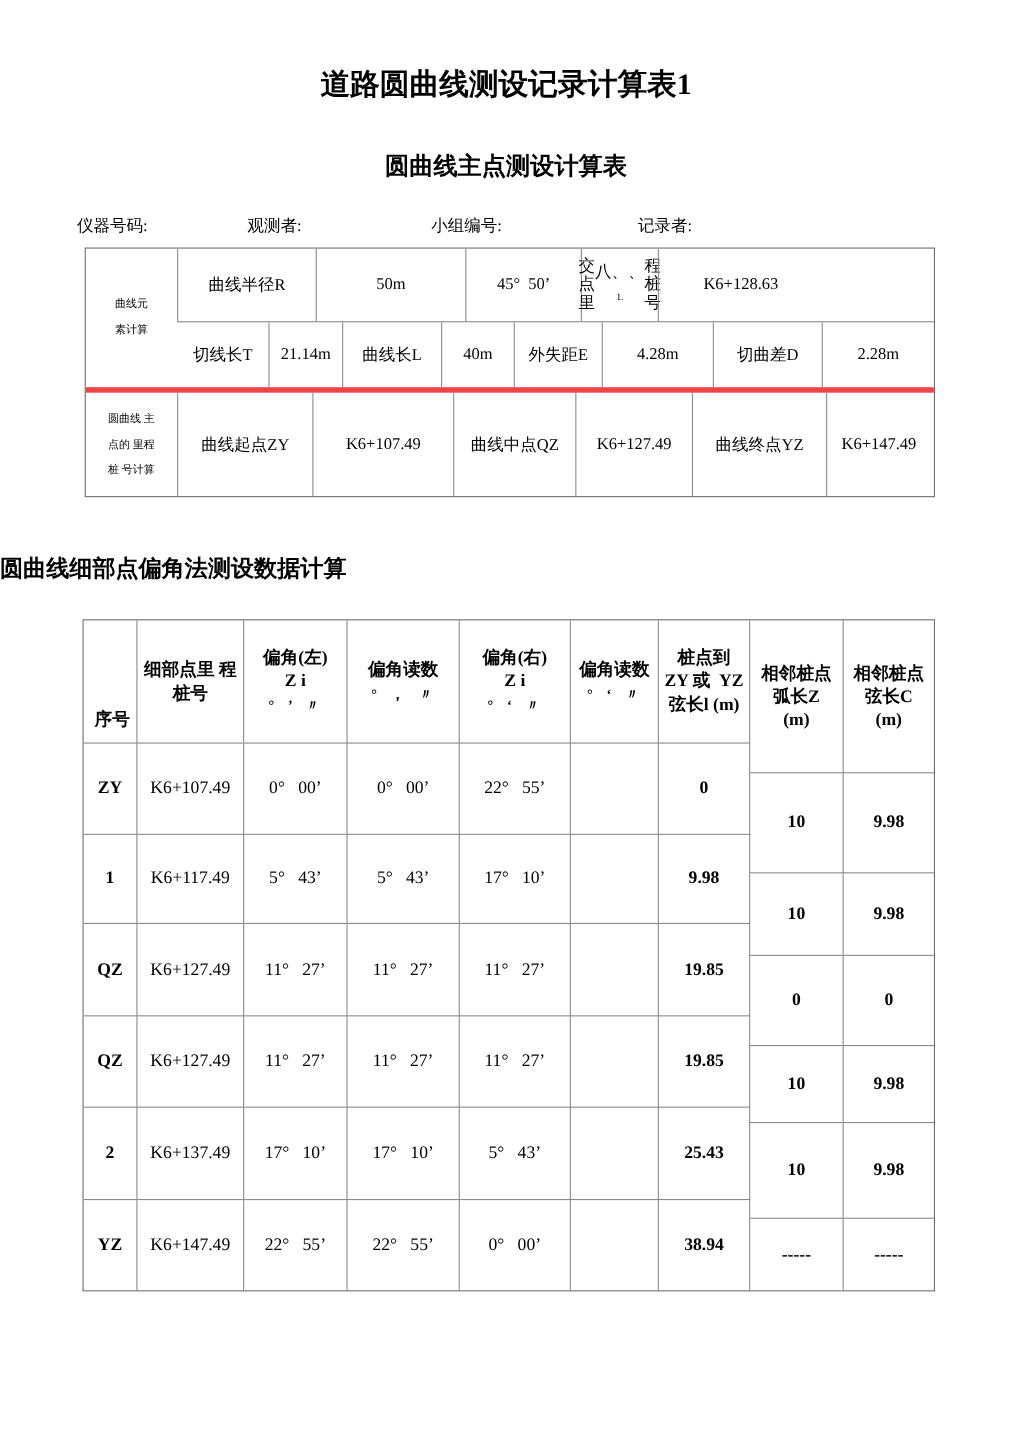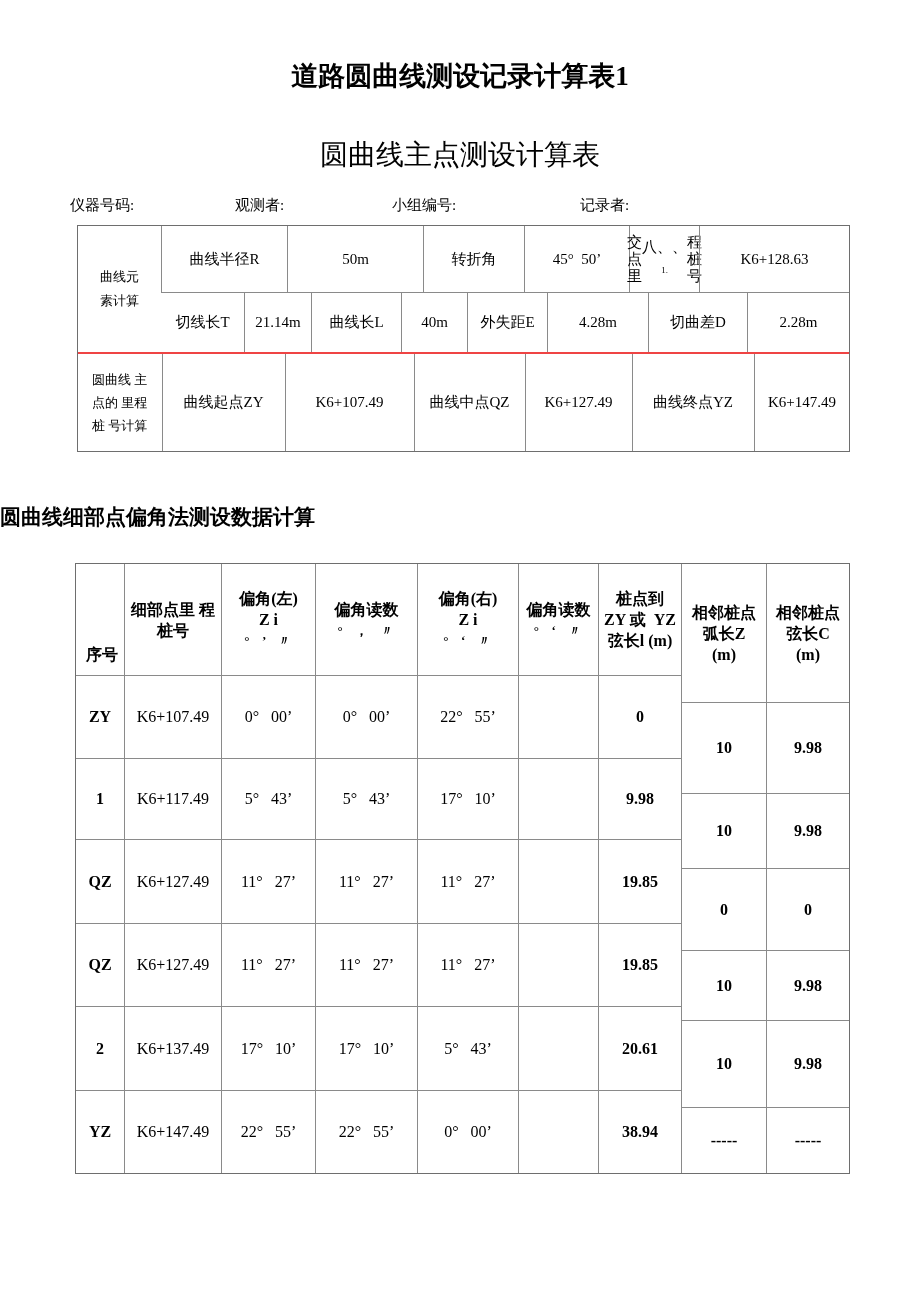--- a/index.html
+++ b/index.html
@@ -6,44 +6,44 @@
   html,body { background:#ffffff; }
   body {
     width:920px; height:1302px; position:relative;
     font-family:"Liberation Serif","DejaVu Serif",serif;
     color:#000;
   }
   .abs { position:absolute; }
   .title-main { top:58px; left:0; width:920px; text-align:center;
     font-size:27px; font-weight:bold; }
   .title-sub  { top:136px; left:0; width:920px; text-align:center;
-    font-size:28px; font-weight:normal; }
+    font-size:22px; font-weight:bold; }
   .title-detail { top:503px; left:0; width:920px; text-align:left;
     font-size:21px; font-weight:bold; }
   .info-row { top:196px; left:0; width:920px; height:24px; font-size:15px; }
   .info-row span { position:absolute; top:0; }
   .info-instrument { left:70px; }
-  .info-observer  { left:235px; }
+  .info-observer  { left:225px; }
   .info-group     { left:392px;text-align:right; }
   .info-recorder  { left:580px; }
 
   
   .tbl1 { top:225px; left:77px; width:773px; border:1px solid #6e6e6e; }
   .tbl1 .cell { display:flex; align-items:center; justify-content:center;
     font-size:15px; white-space:pre-wrap; text-align:center;
     border-left:1px solid #8a8a8a; }
   .tbl1 .nol { border-left:none;text-align:center; }
   .t1-top { display:flex; height:126px; }
   .t1-lab { width:83px; display:flex; flex-direction:column;
-    align-items:center; justify-content:center; font-size:13px;
+    align-items:center; justify-content:center; font-size:10px;
     line-height:24px; white-space:pre-wrap; }
   .t1-right { flex:1; display:flex; flex-direction:column; }
   .t1-r1 { display:flex; height:66px; }
   .t1-r2 { display:flex; height:60px; border-top:1px solid #8a8a8a; }
-  .t1-r3 { display:flex; height:99px; border-top:2px solid #ef4444;justify-content:space-between; }
+  .t1-r3 { display:flex; height:99px; border-top:5px solid #ef4444; }
   .t1-r3 .t1-lab { border-left:none; line-height:23px; }
   .ix-cell { font-size:13.5px; line-height:17px;
     justify-content:center; }
   .ix-cell .sub { font-size:9px; vertical-align:sub; }
 
   
   .tbl2 { top:563px; left:75px; width:775px; height:611px;
     border:1px solid #6e6e6e; display:flex; }
   .g-main { display:grid; width:606px;
     grid-template-columns:49px 97px 94px 102px 101px 80px 83px;
@@ -82,21 +82,20 @@
 <div class="abs tbl1">
   <div class="t1-top">
     <div class="t1-lab">
       <span>曲线元</span>
       <span>素计算</span>
     </div>
     <div class="t1-right">
       <div class="t1-r1">
         <div class="cell" style="width:126px">曲线半径R</div>
         <div class="cell" style="width:136px">50m</div>
-        <div class="cell" style="width:101px">转折角</div>
         <div class="cell" style="width:105px">45°  50’</div>
         <div class="cell ix-cell" style="width:70px">
           <span>交点里</span>
           <span><span>八、、</span><span class="sub">1.</span></span>
           <span>程桩号</span>
         </div>
         <div class="cell" style="width:150px">K6+128.63</div>
       </div>
       <div class="t1-r2">
         <div class="cell nol" style="width:83px">切线长T</div>
@@ -190,21 +189,21 @@
     <div>11°   27’</div>
     <div></div>
     <div class="b">19.85</div>
 
     <div class="seq">2</div>
     <div class="mile">K6+137.49</div>
     <div>17°   10’</div>
     <div>17°   10’</div>
     <div>5°   43’</div>
     <div></div>
-    <div class="b">20.61</div>
+    <div class="b">25.43</div>
 
     <div class="seq lastrow">YZ</div>
     <div class="mile lastrow">K6+147.49</div>
     <div class="lastrow">22°   55’</div>
     <div class="lastrow">22°   55’</div>
     <div class="lastrow">0°   00’</div>
     <div class="lastrow"></div>
     <div class="b lastrow">38.94</div>
   </div>
 

